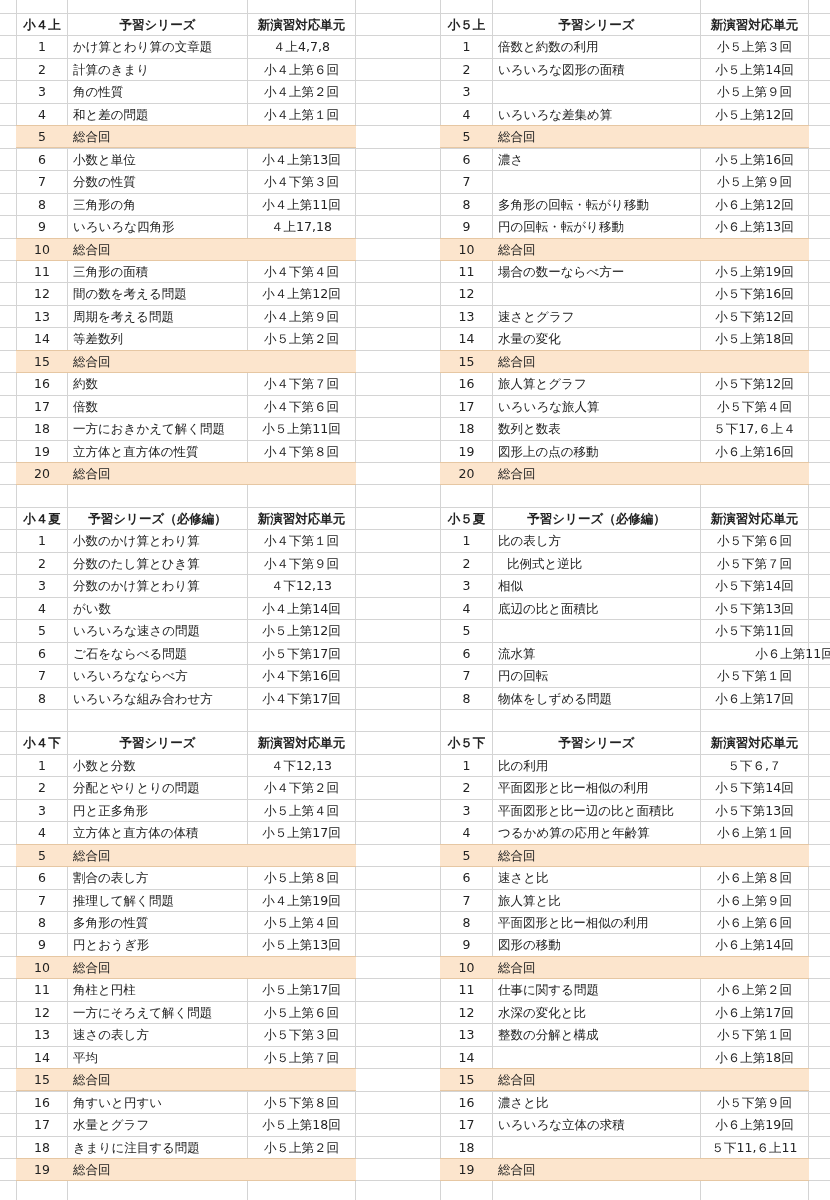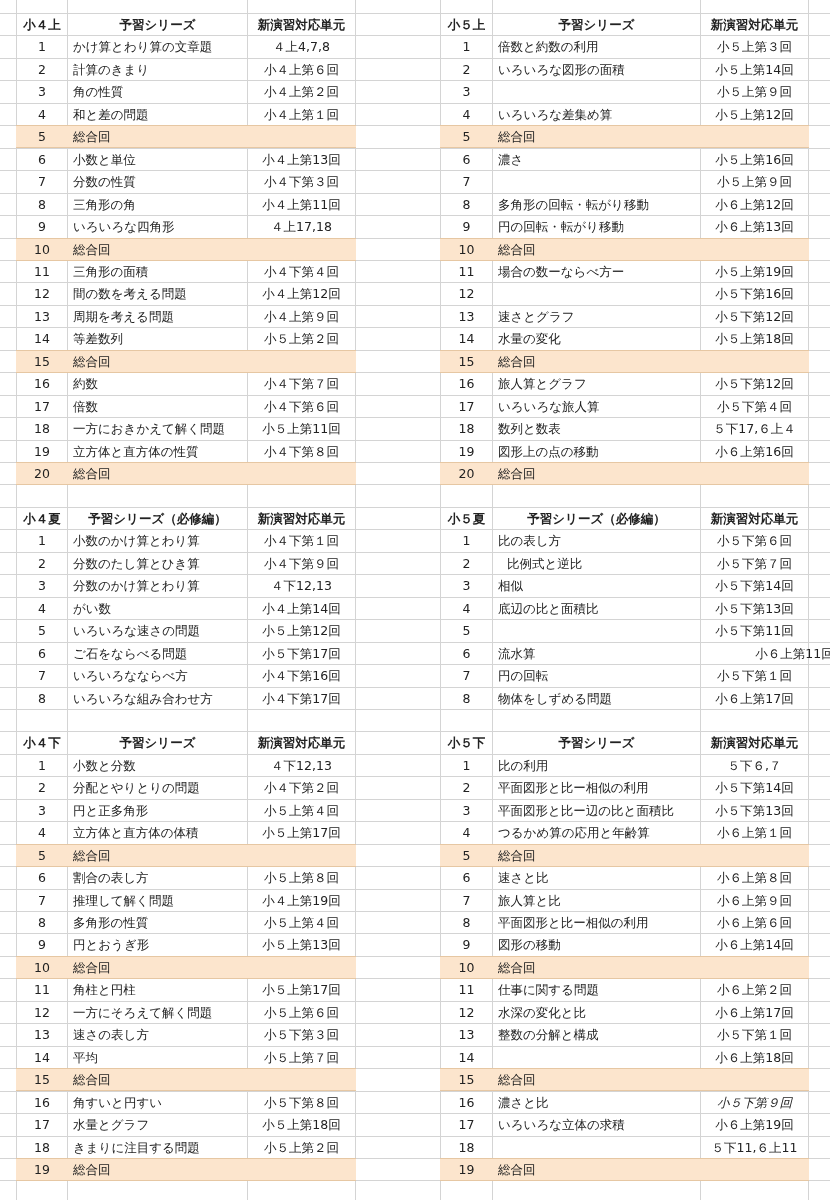--- a/index.html
+++ b/index.html
@@ -407,21 +407,21 @@
       <div class="cell c-num" style="left: 441px; width: 51px;">15</div>
       <div class="cell c-title" style="left: 493px; width: 207px;">総合回</div>
       <div class="cell c-unit" style="left: 701px; width: 107px;"></div>
     </div>
     <div class="row" style="top: 1092px; height: 22px;">
       <div class="cell c-num" style="left: 17px; width: 50px;">16</div>
       <div class="cell c-title" style="left: 68px; width: 179px;">角すいと円すい</div>
       <div class="cell c-unit" style="left: 248px; width: 107px;">小５下第８回</div>
       <div class="cell c-num" style="left: 441px; width: 51px;">16</div>
       <div class="cell c-title" style="left: 493px; width: 207px;">濃さと比</div>
-      <div class="cell c-unit" style="left: 701px; width: 107px; font-style: italic;">小５下第９回</div>
+      <div class="cell c-unit" style="left: 701px; width: 107px;">小５下第９回</div>
     </div>
     <div class="row" style="top: 1114px; height: 23px;">
       <div class="cell c-num" style="left: 17px; width: 50px;">17</div>
       <div class="cell c-title" style="left: 68px; width: 179px;">水量とグラフ</div>
       <div class="cell c-unit" style="left: 248px; width: 107px;">小５上第18回</div>
       <div class="cell c-num" style="left: 441px; width: 51px;">17</div>
       <div class="cell c-title" style="left: 493px; width: 207px;">いろいろな立体の求積</div>
       <div class="cell c-unit" style="left: 701px; width: 107px;">小６上第19回</div>
     </div>
     <div class="row" style="top: 1137px; height: 22px;">

